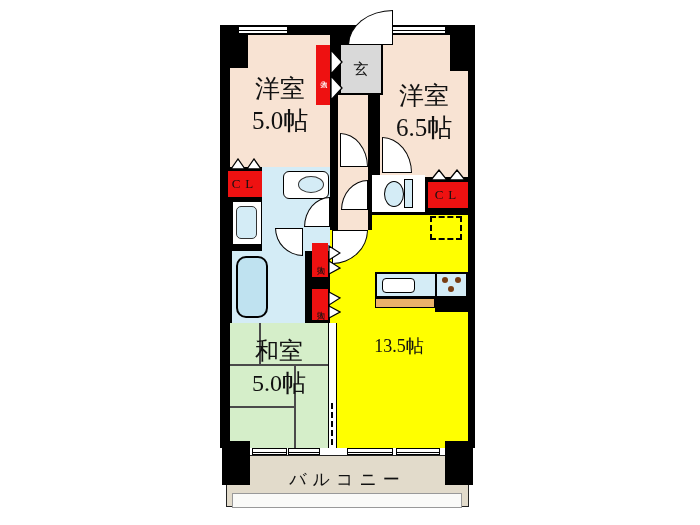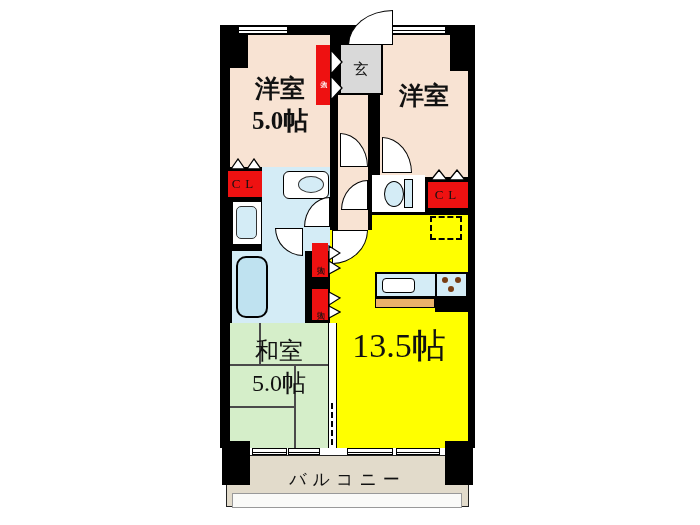--- a/index.html
+++ b/index.html
@@ -3,21 +3,21 @@
 <meta charset="utf-8">
 <style>
   html,body{margin:0;padding:0;}
   body{
     width:700px;height:525px;background:#ffffff;position:relative;overflow:hidden;
     font-family:"Liberation Serif","DejaVu Serif",serif;color:#111;
   }
   .abs{position:absolute;box-sizing:border-box;}
   #plan{position:absolute;left:220px;top:25px;width:255px;height:492px;}
   .walls{background:#000;}
-  .room-pink{background:#f8e3d3;font-weight:bold;}
+  .room-pink{background:#f8e3d3;}
   .room-yellow{background:#ffff00;}
   .room-green{background:#d5eec9;}
   .room-blue{background:#d4ecf6;}
   .room-gray{background:#d9d9d9;}
   .room-white{background:#ffffff;}
   .red{background:#ee1111;}
   .roomlabel{display:flex;flex-direction:column;align-items:center;text-align:center;
     font-size:25px;line-height:32px;white-space:nowrap;}
   .smalllabel{display:flex;align-items:center;justify-content:center;font-size:13px;}
   .vtext{writing-mode:vertical-rl;text-orientation:upright;font-size:8px;line-height:1;
@@ -43,20 +43,21 @@
     <div class="roomlabel" style="margin-top:38px;">
       <span>洋室</span>
       <span>5.0帖</span>
     </div>
   </div>
   <div class="abs walls" style="left:10px;top:10px;width:18px;height:33px;"></div>
 
   <div class="abs room-pink" style="left:160px;top:10px;width:88px;height:142px;">
     <div class="roomlabel" style="margin-top:45px;">
       <span>洋室</span>
+      <span>6.5帖</span>
     </div>
   </div>
   <div class="abs walls" style="left:230px;top:10px;width:18px;height:36px;"></div>
 
   <div class="win" style="left:18px;top:1px;width:50px;height:8px;">
       <i></i>
     </div>
   <div class="win" style="left:172px;top:1px;width:54px;height:8px;">
       <i></i>
     </div>
@@ -87,21 +88,21 @@
   </svg>
   <div class="abs red smalllabel" style="left:208px;top:157px;width:40px;height:26px;letter-spacing:5px;">
     <span>CL</span>
   </div>
 
   <div class="abs room-yellow" style="left:152px;top:190px;width:96px;height:30px;"></div>
   <div class="abs room-yellow" style="left:110px;top:205px;width:138px;height:218px;"></div>
   <div class="abs" style="left:210px;top:191px;width:32px;height:24px;border:2px dashed #000;"></div>
   <div class="abs arc arc-br" style="left:112px;top:205px;width:36px;height:34px;"></div>
   <div class="abs roomlabel" style="left:110px;top:303px;width:138px;font-size:29px;line-height:36px;">
-    <span style="font-size:34px;">13.5帖</span>
+    <span style="font-size:18px;">13.5帖</span>
   </div>
 
   <div class="abs room-blue" style="left:155px;top:247px;width:93px;height:26px;border:2px solid #000;">
     <div class="abs room-white" style="left:5px;top:4px;width:33px;height:15px;border:1.5px solid #000;border-radius:4px;"></div>
     <div class="abs" style="left:58px;top:0;width:31px;height:22px;border-left:2px solid #000;">
       <span class="abs" style="left:5px;top:3px;width:6px;height:6px;border-radius:50%;background:#7a3d12;"></span>
       <span class="abs" style="left:18px;top:3px;width:6px;height:6px;border-radius:50%;background:#7a3d12;"></span>
       <span class="abs" style="left:11px;top:12px;width:6px;height:6px;border-radius:50%;background:#7a3d12;"></span>
     </div>
   </div>

